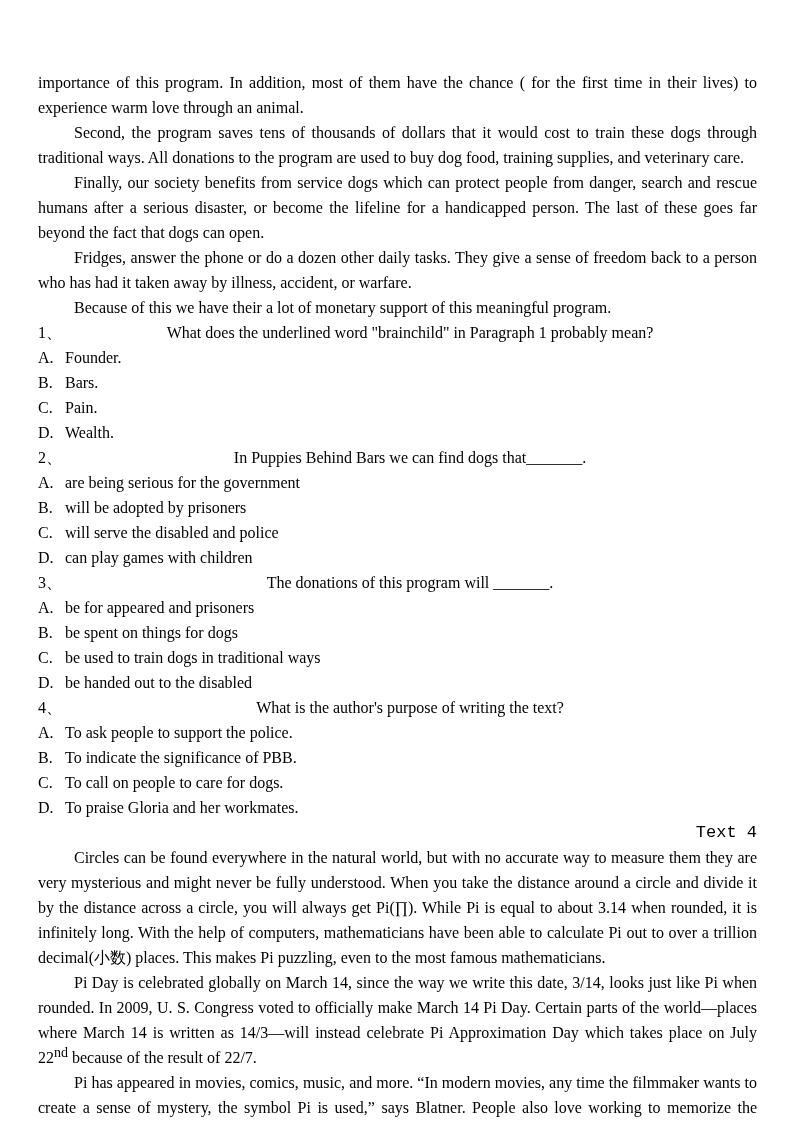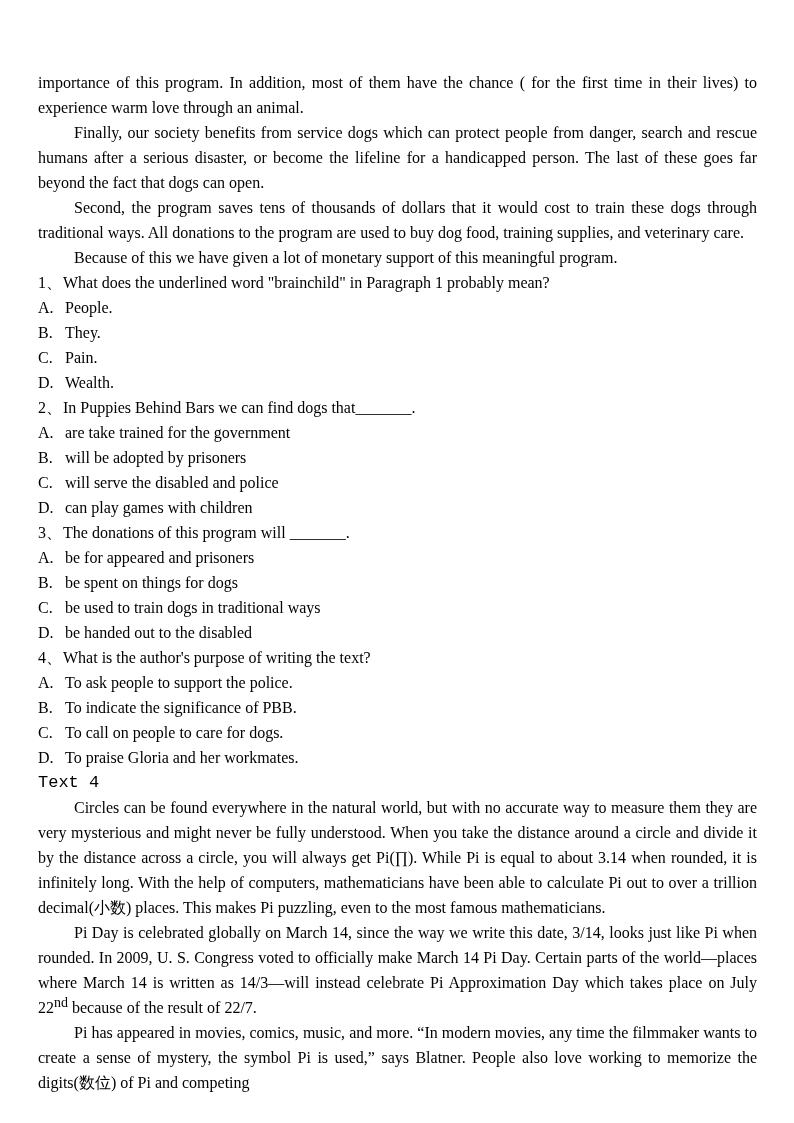--- a/index.html
+++ b/index.html
@@ -12,70 +12,71 @@
     font-family: "Liberation Serif", "DejaVu Serif", serif;
     font-size: 16px;
     line-height: 25px;
     color: #000000;
     overflow: hidden;
   }
   .para { margin: 0; text-align: justify; }
   .para.ind { text-indent: 36px; }
   .qline { display: flex; align-items: baseline; }
   .qnum { flex: 0 0 25px; white-space: nowrap; }
-  .qtext { flex: 1 1 auto; }
+  .qtext { flex: 1 1 auto; text-align: center; }
   .opt { display: flex; align-items: baseline; }
   .olet { flex: 0 0 27px; white-space: nowrap; }
   .otext { flex: 1 1 auto; }
   .heading {
     font-family: "Liberation Mono", "DejaVu Sans Mono", monospace;
     font-size: 17px;
-    text-align: left;
+    text-align: right;
     line-height: 25px;
   }
   sup { font-size: 14px; line-height: 0; vertical-align: super; }
 </style>
 </head>
 <body>
 
 <div class="page">
 
   <p class="para">importance of this program. In addition, most of them have the chance ( for the first time in their lives) to experience warm love through an animal.</p>
+  <p class="para ind">Second, the program saves tens of thousands of dollars that it would cost to train these dogs through traditional ways. All donations to the program are used to buy dog food, training supplies, and veterinary care.</p>
   <p class="para ind">Finally, our society benefits from service dogs which can protect people from danger, search and rescue humans after a serious disaster, or become the lifeline for a handicapped person. The last of these goes far beyond the fact that dogs can open.</p>
-  <p class="para ind">Second, the program saves tens of thousands of dollars that it would cost to train these dogs through traditional ways. All donations to the program are used to buy dog food, training supplies, and veterinary care.</p>
-  <p class="para ind">Because of this we have given a lot of monetary support of this meaningful program.</p>
+  <p class="para ind">Fridges, answer the phone or do a dozen other daily tasks. They give a sense of freedom back to a person who has had it taken away by illness, accident, or warfare.</p>
+  <p class="para ind">Because of this we have their a lot of monetary support of this meaningful program.</p>
 
   <div class="qline">
     <span class="qnum">1、</span>
     <span class="qtext">What does the underlined word "brainchild" in Paragraph 1 probably mean?</span>
   </div>
   <div class="opt">
     <span class="olet">A.</span>
-    <span class="otext">People.</span>
+    <span class="otext">Founder.</span>
   </div>
   <div class="opt">
     <span class="olet">B.</span>
-    <span class="otext">They.</span>
+    <span class="otext">Bars.</span>
   </div>
   <div class="opt">
     <span class="olet">C.</span>
     <span class="otext">Pain.</span>
   </div>
   <div class="opt">
     <span class="olet">D.</span>
     <span class="otext">Wealth.</span>
   </div>
 
   <div class="qline">
     <span class="qnum">2、</span>
     <span class="qtext">In Puppies Behind Bars we can find dogs that_______.</span>
   </div>
   <div class="opt">
     <span class="olet">A.</span>
-    <span class="otext">are take trained for the government</span>
+    <span class="otext">are being serious for the government</span>
   </div>
   <div class="opt">
     <span class="olet">B.</span>
     <span class="otext">will be adopted by prisoners</span>
   </div>
   <div class="opt">
     <span class="olet">C.</span>
     <span class="otext">will serve the disabled and police</span>
   </div>
   <div class="opt">

